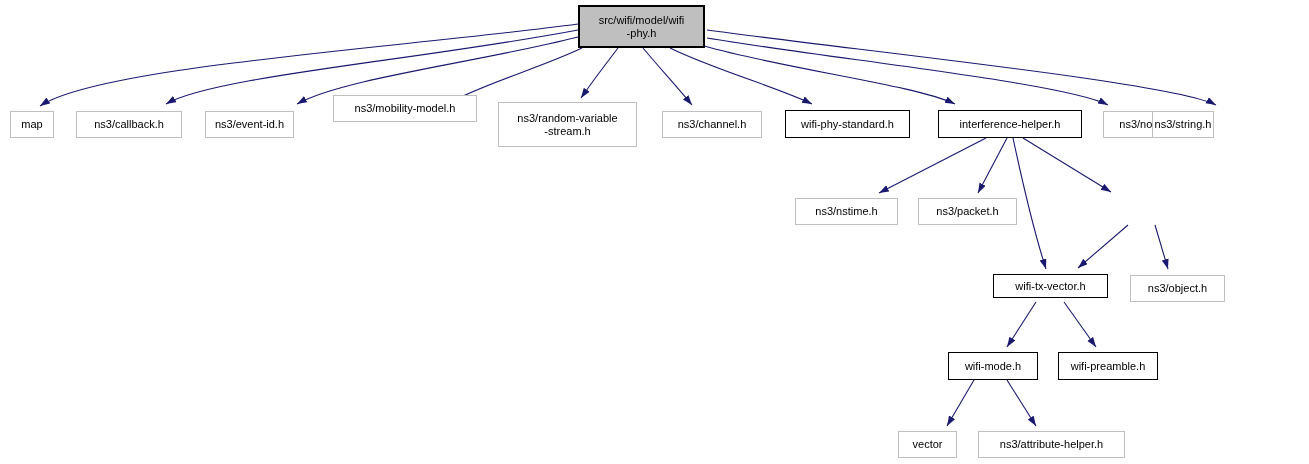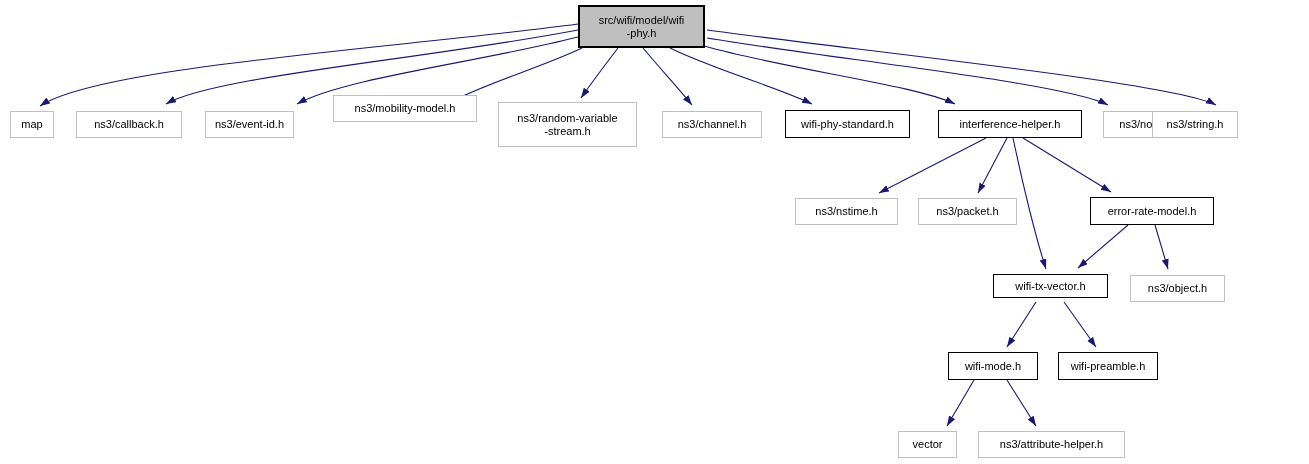--- a/index.html
+++ b/index.html
@@ -111,35 +111,32 @@
   </div>
 
   <div class="node linked" style="left:938px;top:110px;width:144px;height:28px">
     <span>interference-helper.h</span>
   </div>
 
   <div class="node ext" style="left:1103px;top:111px;width:87px;height:27px">
     <span>ns3/node.h</span>
   </div>
 
-  <div class="node ext" style="left:1152px;top:111px;width:86px;height:27px">
+  <div class="node ext" style="left:1152px;top:111px;width:62px;height:27px">
     <span>ns3/string.h</span>
   </div>
 
   <div class="node ext" style="left:795px;top:198px;width:103px;height:27px">
     <span>ns3/nstime.h</span>
   </div>
 
   <div class="node ext" style="left:918px;top:198px;width:99px;height:27px">
     <span>ns3/packet.h</span>
   </div>
 
-  <div class="node linked" style="left:1090px;top:197px;width:124px;height:28px">
-    <span>error-rate-model.h</span>
-  </div>
 
   <div class="node linked" style="left:993px;top:274px;width:115px;height:24px">
     <span>wifi-tx-vector.h</span>
   </div>
 
   <div class="node ext" style="left:1130px;top:275px;width:95px;height:27px">
     <span>ns3/object.h</span>
   </div>
 
   <div class="node linked" style="left:948px;top:352px;width:90px;height:28px">

